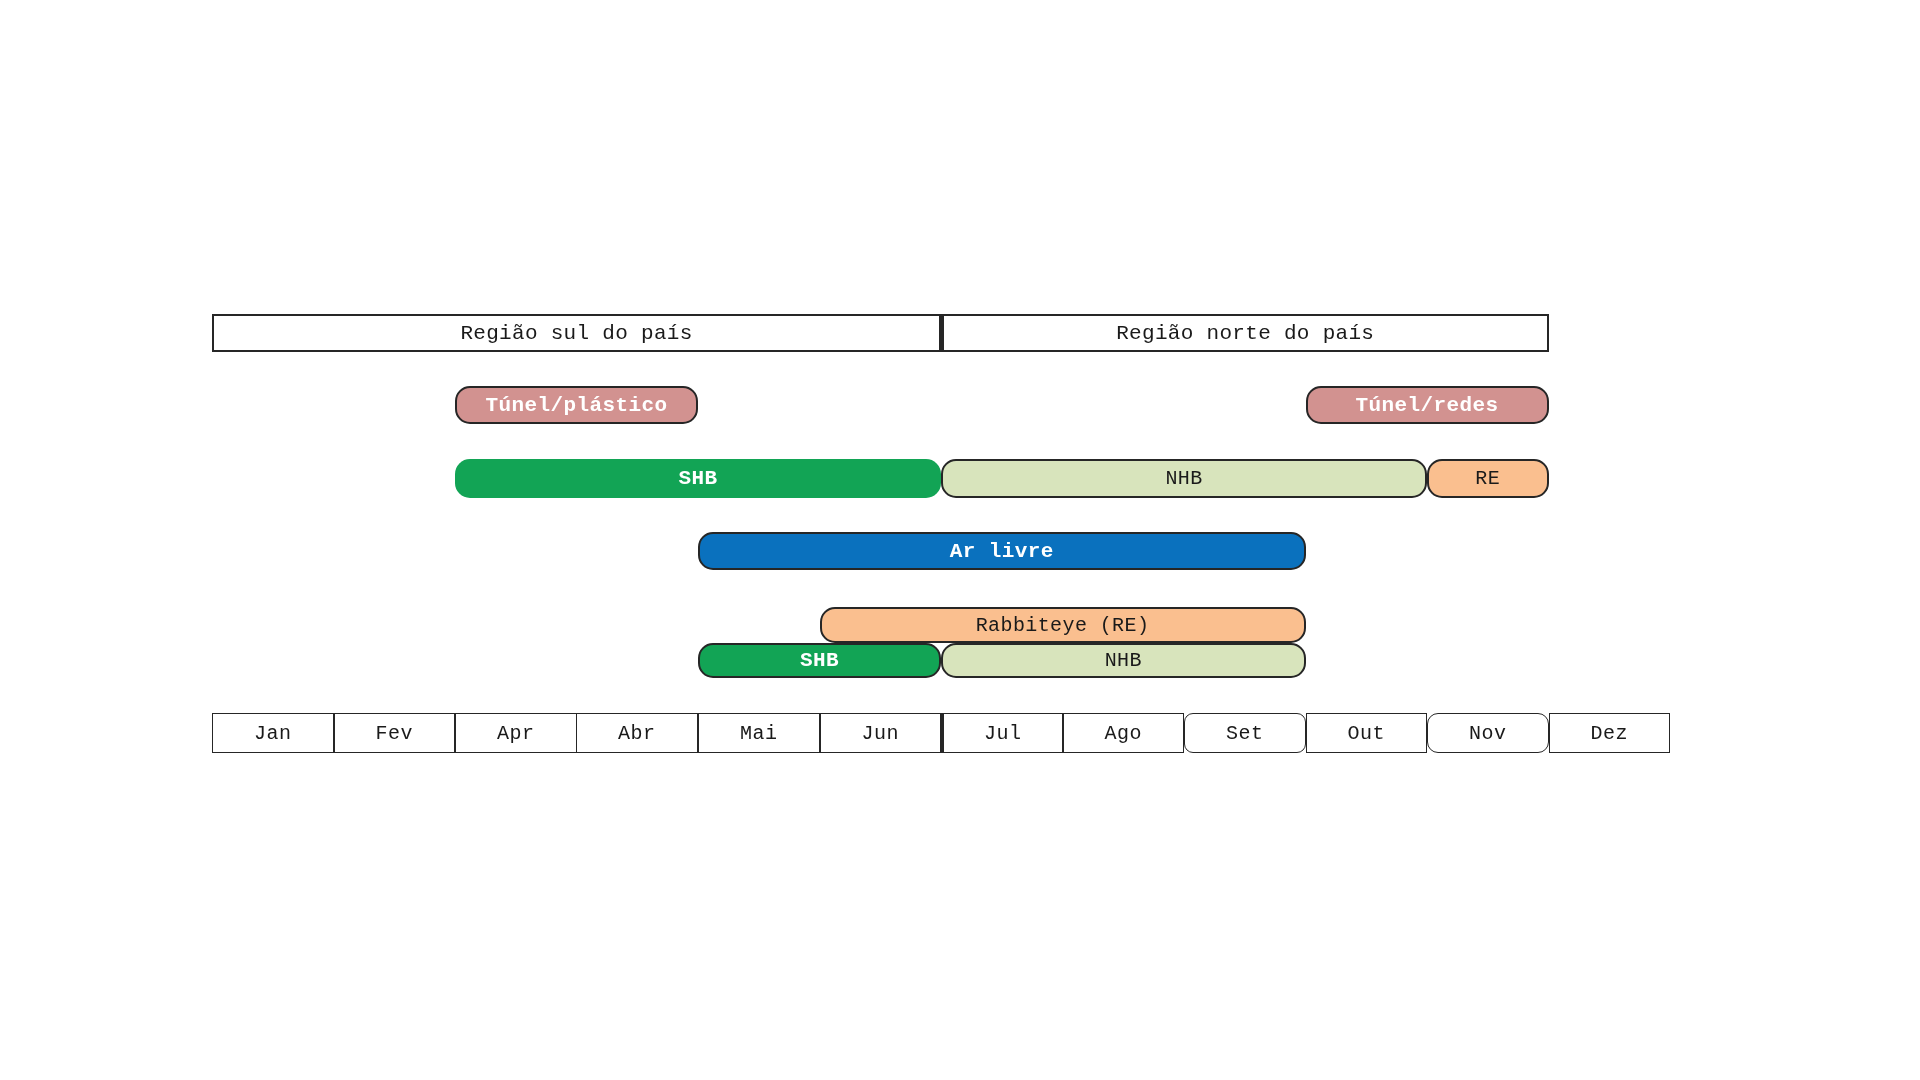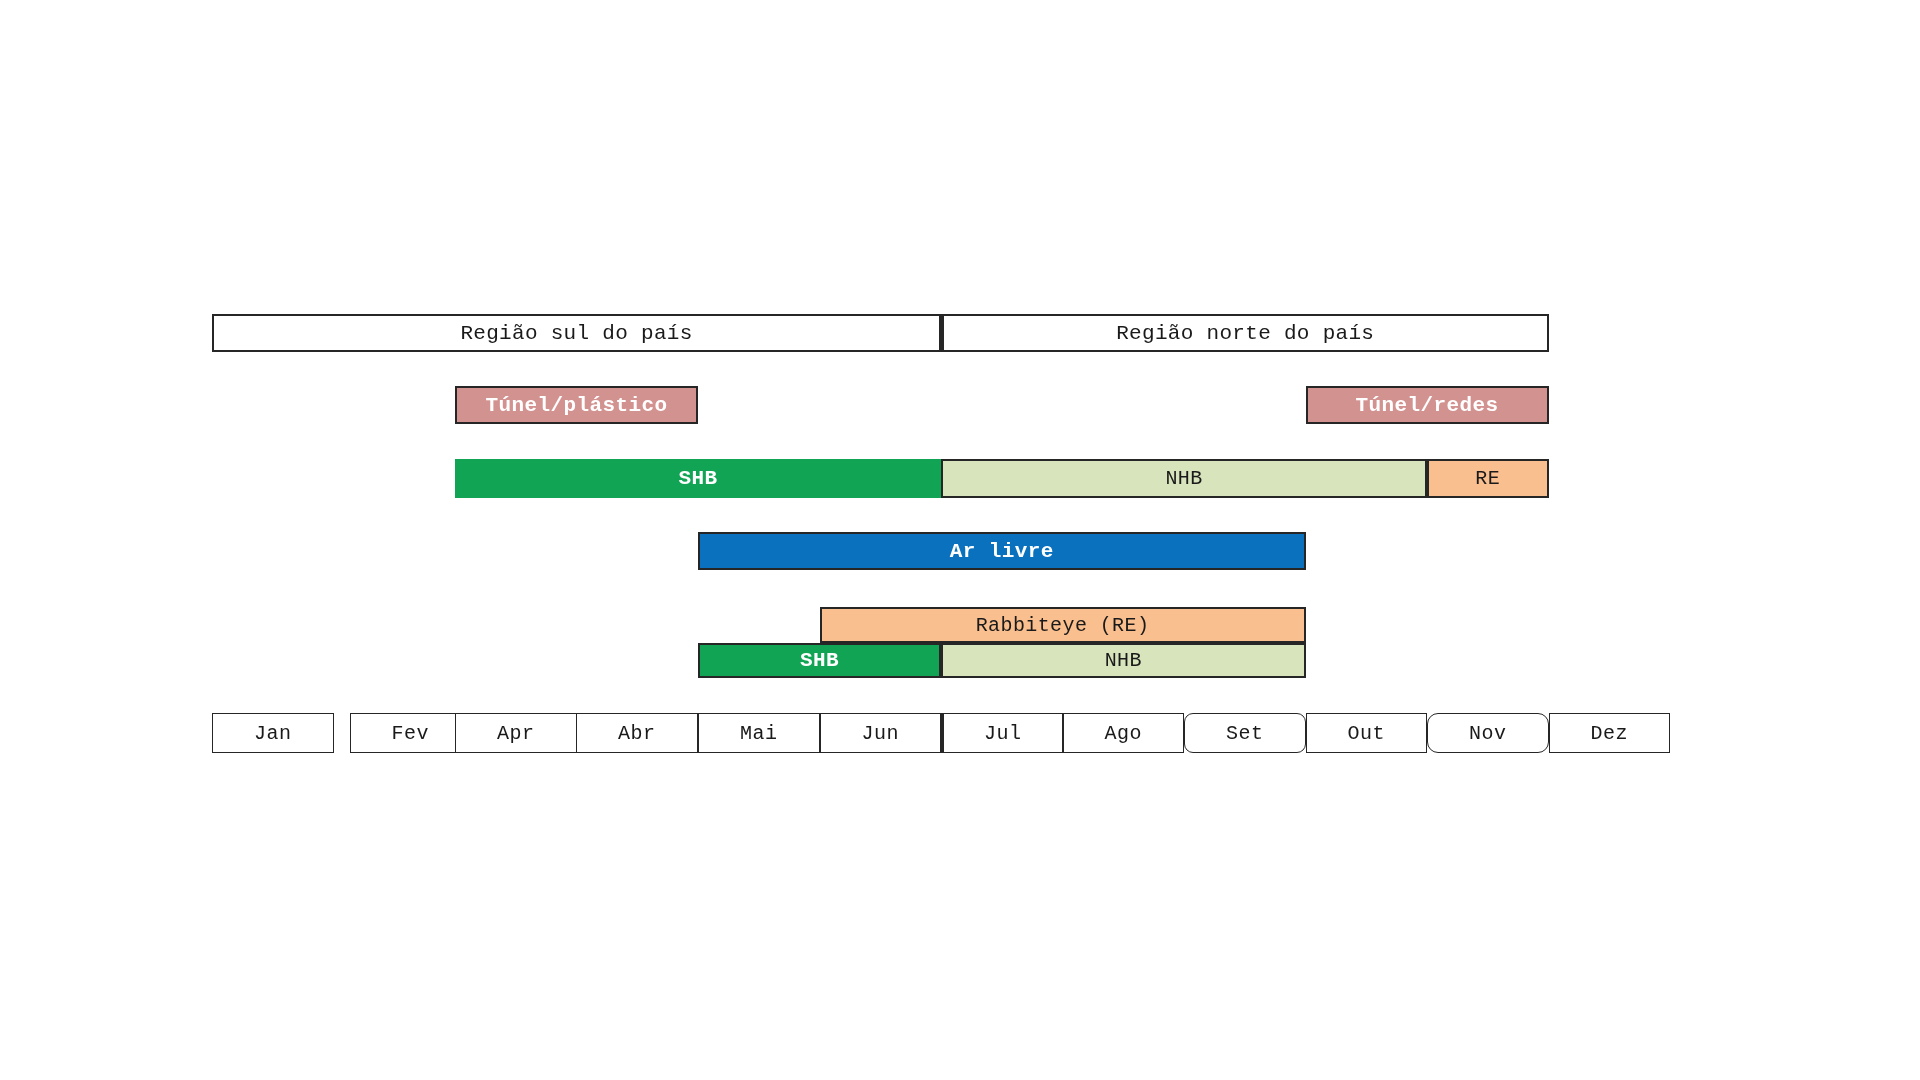--- a/index.html
+++ b/index.html
@@ -26,21 +26,21 @@
     letter-spacing: 0.3px;
   }
   .month-cell {
     background: #ffffff;
     border: 1.5px solid #262626;
     font-size: 20px;
     color: #1a1a1a;
     letter-spacing: 0.5px;
   }
   .month-cell.bold-left { border-left-width: 3px; }
-  .bar { font-size: 20px; letter-spacing: 0.4px; }
+  .bar { font-size: 20px; letter-spacing: 0.4px; border-radius: 15px; }
   .bar.bold-label { font-weight: bold; font-size: 21px; }
 </style>
 </head>
 <body>
 
 <div id="canvas">
   <div id="region-header-row" class="abs">
       <div class="abs cell header-cell" style="left: 212px; top: 314px; width: 729px; height: 38px;">Região sul do país</div>
       <div class="abs cell header-cell" style="left: 941px; top: 314px; width: 607.5px; height: 38px; border-left-width: 3px;">Região norte do país</div>
     </div>
@@ -50,21 +50,21 @@
       <div class="abs bar bold-label" style="left: 455px; top: 459px; width: 486px; height: 39px; background: rgb(18, 164, 85); color: rgb(255, 255, 255);">SHB</div>
       <div class="abs bar" style="left: 941px; top: 459px; width: 486px; height: 39px; background: rgb(216, 228, 188); color: rgb(26, 26, 26); border: 2px solid rgb(38, 38, 38);">NHB</div>
       <div class="abs bar" style="left: 1427px; top: 459px; width: 121.5px; height: 39px; background: rgb(250, 191, 143); color: rgb(26, 26, 26); border: 2px solid rgb(38, 38, 38);">RE</div>
       <div class="abs bar bold-label" style="left: 698px; top: 532px; width: 607.5px; height: 38px; background: rgb(10, 113, 190); color: rgb(255, 255, 255); border: 2px solid rgb(38, 38, 38);">Ar livre</div>
       <div class="abs bar" style="left: 819.5px; top: 607px; width: 486px; height: 36px; background: rgb(250, 191, 143); color: rgb(26, 26, 26); border: 2px solid rgb(38, 38, 38);">Rabbiteye (RE)</div>
       <div class="abs bar bold-label" style="left: 698px; top: 643px; width: 243px; height: 35px; background: rgb(18, 164, 85); color: rgb(255, 255, 255); border: 2px solid rgb(38, 38, 38);">SHB</div>
       <div class="abs bar" style="left: 941px; top: 643px; width: 364.5px; height: 35px; background: rgb(216, 228, 188); color: rgb(26, 26, 26); border: 2px solid rgb(38, 38, 38);">NHB</div>
     </div>
   <div id="month-axis" class="abs">
       <div class="abs cell month-cell" style="left: 212px; top: 713px; width: 121.5px; height: 40px;">Jan</div>
-      <div class="abs cell month-cell" style="left: 333.5px; top: 713px; width: 121.5px; height: 40px; margin-left: 16px;">Fev</div>
+      <div class="abs cell month-cell" style="left: 333.5px; top: 713px; width: 121.5px; height: 40px;">Fev</div>
       <div class="abs cell month-cell" style="left: 455px; top: 713px; width: 121.5px; height: 40px;">Apr</div>
       <div class="abs cell month-cell" style="left: 576px; top: 713px; width: 121.5px; height: 40px;">Abr</div>
       <div class="abs cell month-cell" style="left: 698px; top: 713px; width: 121.5px; height: 40px;">Mai</div>
       <div class="abs cell month-cell" style="left: 819.5px; top: 713px; width: 121.5px; height: 40px;">Jun</div>
       <div class="abs cell month-cell bold-left" style="left: 941px; top: 713px; width: 121.5px; height: 40px;">Jul</div>
       <div class="abs cell month-cell" style="left: 1062.5px; top: 713px; width: 121.5px; height: 40px;">Ago</div>
       <div class="abs cell month-cell" style="left: 1184px; top: 713px; width: 121.5px; height: 40px; border-radius: 9px;">Set</div>
       <div class="abs cell month-cell" style="left: 1305.5px; top: 713px; width: 121.5px; height: 40px;">Out</div>
       <div class="abs cell month-cell" style="left: 1427px; top: 713px; width: 121.5px; height: 40px; border-radius: 11px;">Nov</div>
       <div class="abs cell month-cell" style="left: 1548.5px; top: 713px; width: 121.5px; height: 40px;">Dez</div>

